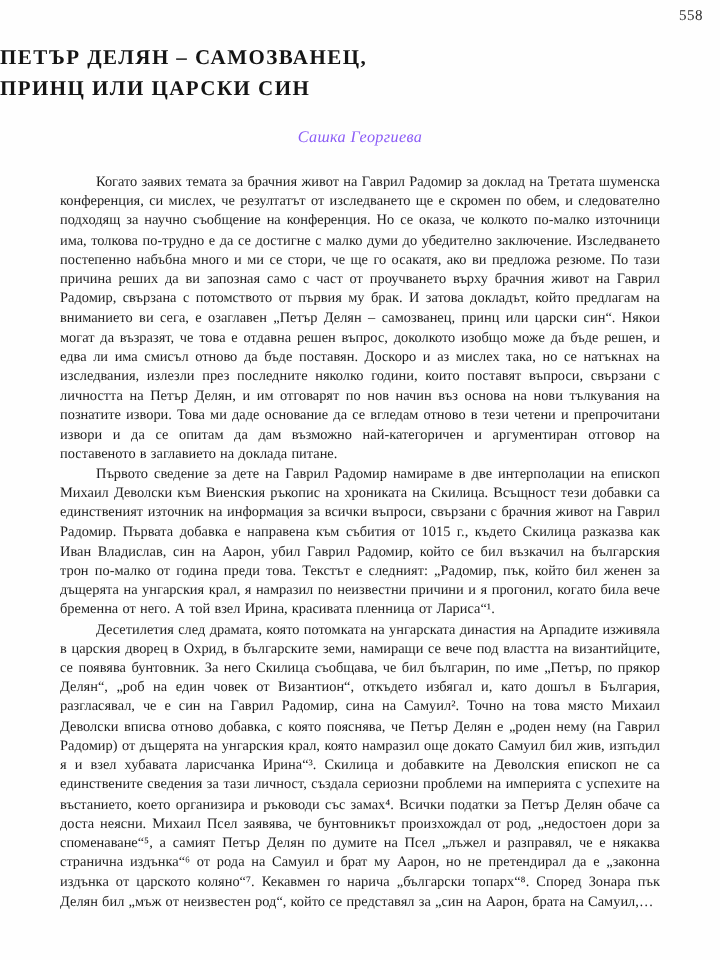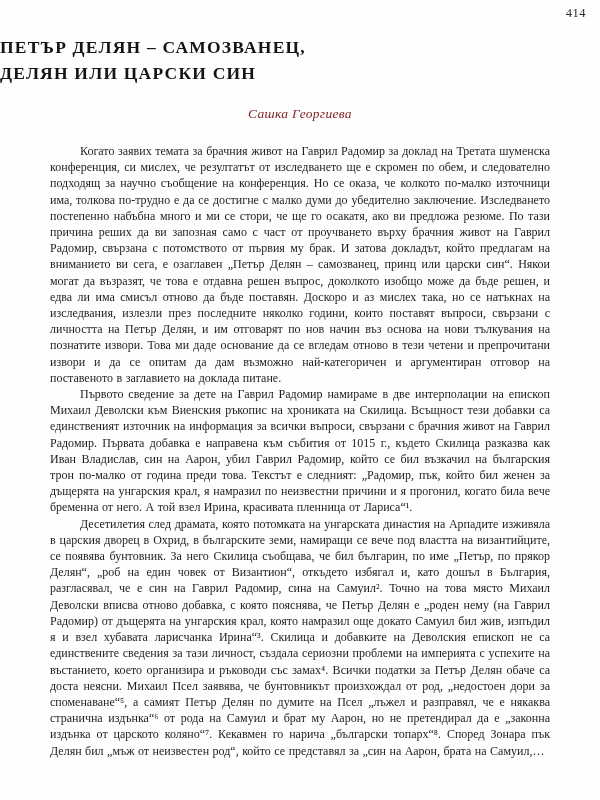--- a/index.html
+++ b/index.html
@@ -33,21 +33,21 @@
     font-size: 17.5px;
     line-height: 26px;
     letter-spacing: 1.2px;
     color: #141414;
   }
   .author {
     margin-top: 20px;
     text-align: center;
     font-style: italic;
     font-size: 13.5px;
-    color: #7f1d1d;
+    color: #8b5cf6;
     letter-spacing: 0.3px;
   }
   .body-text {
     margin: 21px auto 0 auto;
     width: 500px;
     text-align: justify;
     font-size: 12px;
     line-height: 16.2px;
     color: #1d1d1d;
   }
@@ -56,25 +56,25 @@
     padding: 0;
     text-indent: 30px;
     word-spacing: 0.5px;
   }
 </style>
 </head>
 <body>
 
 <div class="page">
 
-  <div class="page-number">414</div>
+  <div class="page-number">558</div>
 
   <h1 class="title-block" style="margin-bottom:0;">
     <span class="title-line">ПЕТЪР ДЕЛЯН – САМОЗВАНЕЦ,</span>
-    <span class="title-line">ДЕЛЯН ИЛИ ЦАРСКИ СИН</span>
+    <span class="title-line">ПРИНЦ ИЛИ ЦАРСКИ СИН</span>
   </h1>
 
   <div class="author">Сашка Георгиева</div>
 
   <div class="body-text">
     <p>Когато заявих темата за брачния живот на Гаврил Радомир за доклад на Третата шуменска конференция, си мислех, че резултатът от изследването ще е скромен по обем, и следователно подходящ за научно съобщение на конференция. Но се оказа, че колкото по-малко източници има, толкова по-трудно е да се достигне с малко думи до убедително заключение. Изследването постепенно набъбна много и ми се стори, че ще го осакатя, ако ви предложа резюме. По тази причина реших да ви запозная само с част от проучването върху брачния живот на Гаврил Радомир, свързана с потомството от първия му брак. И затова докладът, който предлагам на вниманието ви сега, е озаглавен „Петър Делян – самозванец, принц или царски син“. Някои могат да възразят, че това е отдавна решен въпрос, доколкото изобщо може да бъде решен, и едва ли има смисъл отново да бъде поставян. Доскоро и аз мислех така, но се натъкнах на изследвания, излезли през последните няколко години, които поставят въпроси, свързани с личността на Петър Делян, и им отговарят по нов начин въз основа на нови тълкувания на познатите извори. Това ми даде основание да се вгледам отново в тези четени и препрочитани извори и да се опитам да дам възможно най-категоричен и аргументиран отговор на поставеното в заглавието на доклада питане.</p>
     <p>Първото сведение за дете на Гаврил Радомир намираме в две интерполации на епископ Михаил Деволски към Виенския ръкопис на хрониката на Скилица. Всъщност тези добавки са единственият източник на информация за всички въпроси, свързани с брачния живот на Гаврил Радомир. Първата добавка е направена към събития от 1015 г., където Скилица разказва как Иван Владислав, син на Аарон, убил Гаврил Радомир, който се бил възкачил на българския трон по-малко от година преди това. Текстът е следният: „Радомир, пък, който бил женен за дъщерята на унгарския крал, я намразил по неизвестни причини и я прогонил, когато била вече бременна от него. А той взел Ирина, красивата пленница от Лариса“¹.</p>
     <p>Десетилетия след драмата, която потомката на унгарската династия на Арпадите изживяла в царския дворец в Охрид, в българските земи, намиращи се вече под властта на византийците, се появява бунтовник. За него Скилица съобщава, че бил българин, по име „Петър, по прякор Делян“, „роб на един човек от Византион“, откъдето избягал и, като дошъл в България, разгласявал, че е син на Гаврил Радомир, сина на Самуил². Точно на това място Михаил Деволски вписва отново добавка, с която пояснява, че Петър Делян е „роден нему (на Гаврил Радомир) от дъщерята на унгарския крал, която намразил още докато Самуил бил жив, изпъдил я и взел хубавата ларисчанка Ирина“³. Скилица и добавките на Деволския епископ не са единствените сведения за тази личност, създала сериозни проблеми на империята с успехите на въстанието, което организира и ръководи със замах⁴. Всички податки за Петър Делян обаче са доста неясни. Михаил Псел заявява, че бунтовникът произхождал от род, „недостоен дори за споменаване“⁵, а самият Петър Делян по думите на Псел „лъжел и разправял, че е някаква странична издънка“⁶ от рода на Самуил и брат му Аарон, но не претендирал да е „законна издънка от царското коляно“⁷. Кекавмен го нарича „български топарх“⁸. Според Зонара пък Делян бил „мъж от неизвестен род“, който се представял за „син на Аарон, брата на Самуил,…</p>
   </div>
 

